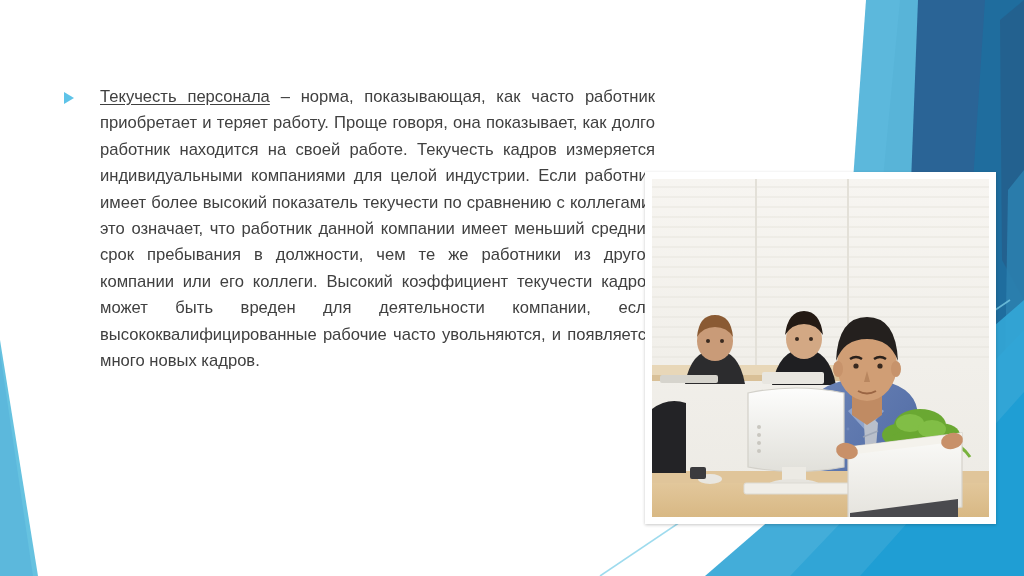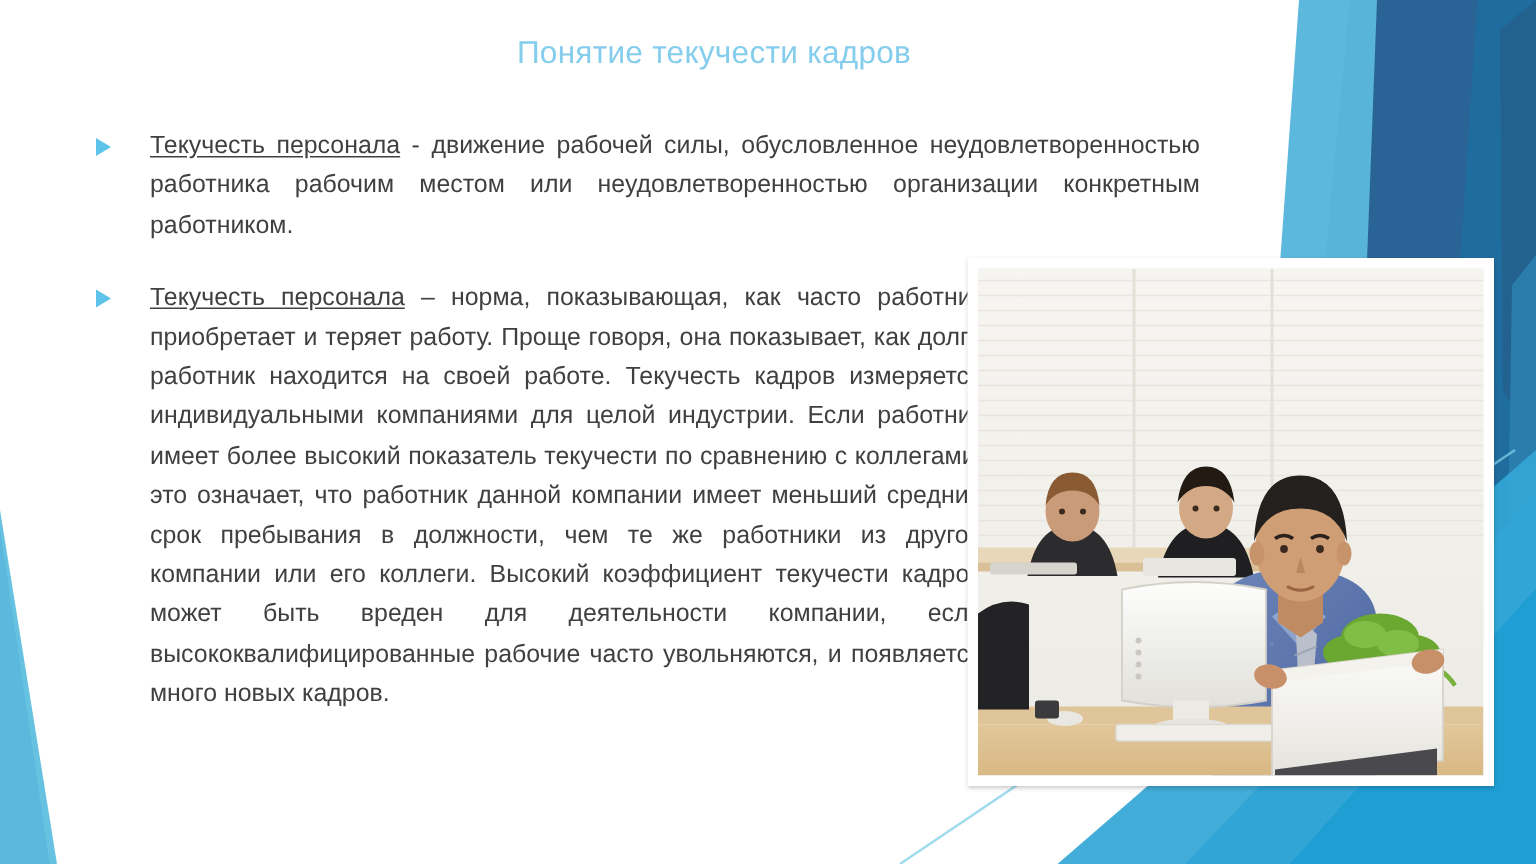--- a/index.html
+++ b/index.html
@@ -124,27 +124,23 @@
     <polygon points="1024,470 1024,576 935,576" fill="#1a93c9"></polygon>
     <polygon points="705,576 1024,300 1024,576" fill="#33a6d6" opacity="0.92"></polygon>
     <polygon points="860,576 1024,392 1024,576" fill="#1f9ed4"></polygon>
 
     <line x1="1010" y1="300" x2="600" y2="576" stroke="#7ecfe8" stroke-width="1.6" opacity="0.75"></line>
 
     <polygon points="0,340 38,576 0,576" fill="#66c2e0"></polygon>
     <polygon points="0,352 33,576 0,576" fill="#5cb8dc"></polygon>
   </svg>
 
-  <div class="slide-title">Понятие текучести кадров</div>
 
   <div class="body-col">
 
-    <p class="para">
-      <span class="bullet-icon"></span><span class="lead">Текучесть персонала</span><span> - движение рабочей силы, обусловленное неудовлетворенностью работника рабочим местом или неудовлетворенностью организации конкретным работником.</span>
-    </p>
 
     <p class="para para--narrow">
       <span class="bullet-icon"></span><span class="lead">Текучесть персонала</span><span> – норма, показывающая, как часто работник приобретает и теряет работу. Проще говоря, она показывает, как долго работник находится на своей работе. Текучесть кадров измеряется индивидуальными компаниями для целой индустрии. Если работник имеет более высокий показатель текучести по сравнению с коллегами, это означает, что работник данной компании имеет меньший средний срок пребывания в должности, чем те же работники из другой компании или его коллеги. Высокий коэффициент текучести кадров может быть вреден для деятельности компании, если высококвалифицированные рабочие часто увольняются, и появляется много новых кадров.</span>
     </p>
 
   </div>
 
   <div class="photo-frame">
     <div class="photo-inner">
       <svg class="photo-svg" viewBox="0 0 337 338" preserveAspectRatio="xMidYMid slice" aria-hidden="true">

